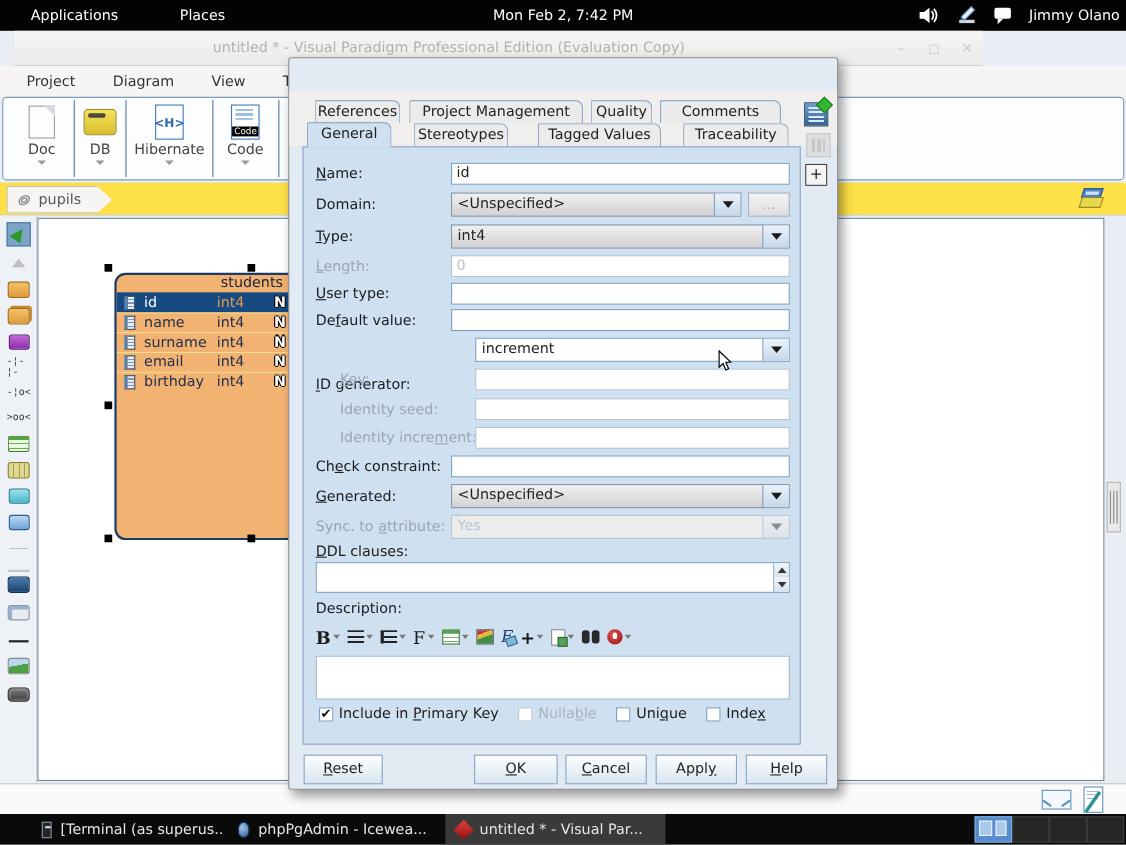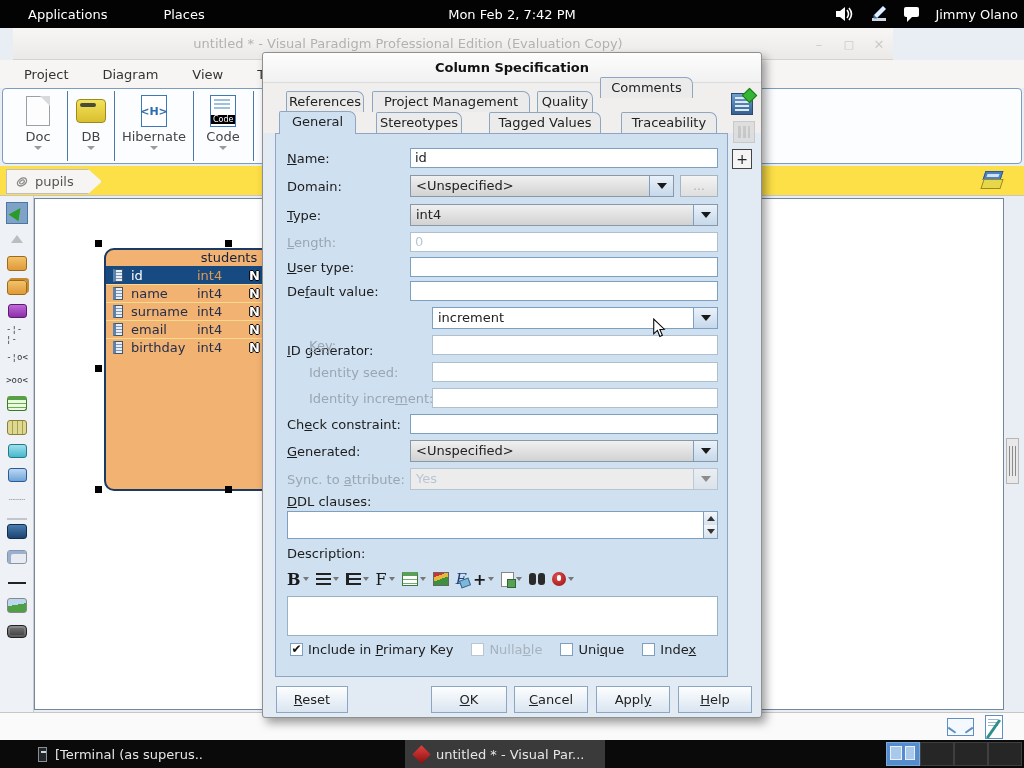--- a/index.html
+++ b/index.html
@@ -350,27 +350,26 @@
         <i></i>
       </div>
   </div>
 
   <div class="statusbar">
     <span class="mail-ico"></span>
     <span class="docpen-ico"></span>
   </div>
 
   <div class="dialog">
-    <div class="dtitle">Column Specification</div>
     <div class="tabzone"></div>
 
     <div class="vtab" style="left:23px;  top:38px; width:78px;">References</div>
     <div class="vtab" style="left:109px; top:38px; width:158px;">Project Management</div>
     <div class="vtab" style="left:274px; top:38px; width:56px;">Quality</div>
-    <div class="vtab" style="left:337px; top:24px; width:93px;">Comments</div>
+    <div class="vtab" style="left:337px; top:38px; width:110px;">Comments</div>
 
     <div class="vtab active" style="left:16px;  top:58px; width:77px;">General</div>
     <div class="vtab" style="left:113px; top:59px; width:86px;">Stereotypes</div>
     <div class="vtab" style="left:226px; top:59px; width:112px;">Tagged Values</div>
     <div class="vtab" style="left:358px; top:59px; width:96px;">Traceability</div>
 
     <span class="sideico transit-ico" style="left:468px; top:40px;"></span>
     <span class="sideico gray-ico" style="left:470px; top:68px;"></span>
     <span class="plus-btn" style="left:469px; top:96px;">+</span>
 
@@ -528,20 +527,24 @@
 
   <svg class="cursor-svg" width="18" height="20" viewBox="0 0 12 19">
     <path d="M1 1 L1 15 L4.5 11.8 L6.8 17.5 L9.2 16.4 L6.8 10.8 L11 10.6 Z" fill="#fff" stroke="#000" stroke-width="1"></path>
   </svg>
 
   <div class="taskbar">
     <div class="task" style="left:30px; width:172px;">
       <span class="term-ico"></span>
       <span>[Terminal (as superus...</span>
     </div>
+    <div class="task" style="left:208px; width:188px;">
+      <span class="globe-ico"></span>
+      <span>phpPgAdmin - Icewea...</span>
+    </div>
     <div class="task active" style="left:405px; width:200px;">
       <span class="vp-ico"></span>
       <span>untitled * - Visual Par...</span>
     </div>
     <div class="wsw">
       <span class="ws active">
           <i style="left:3px;top:3px;width:12px;height:14px;"></i>
           <i style="left:18px;top:3px;width:10px;height:14px;"></i>
         </span>
       <span class="ws"></span>

